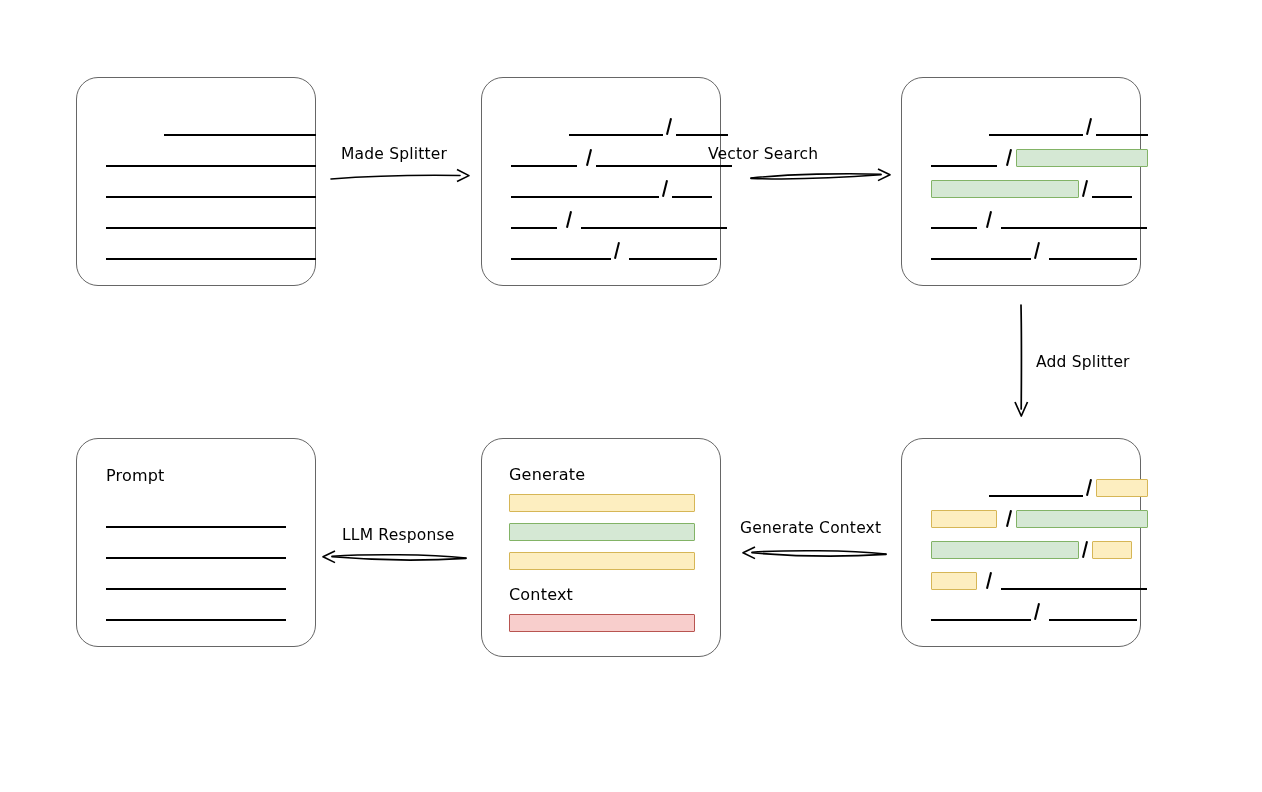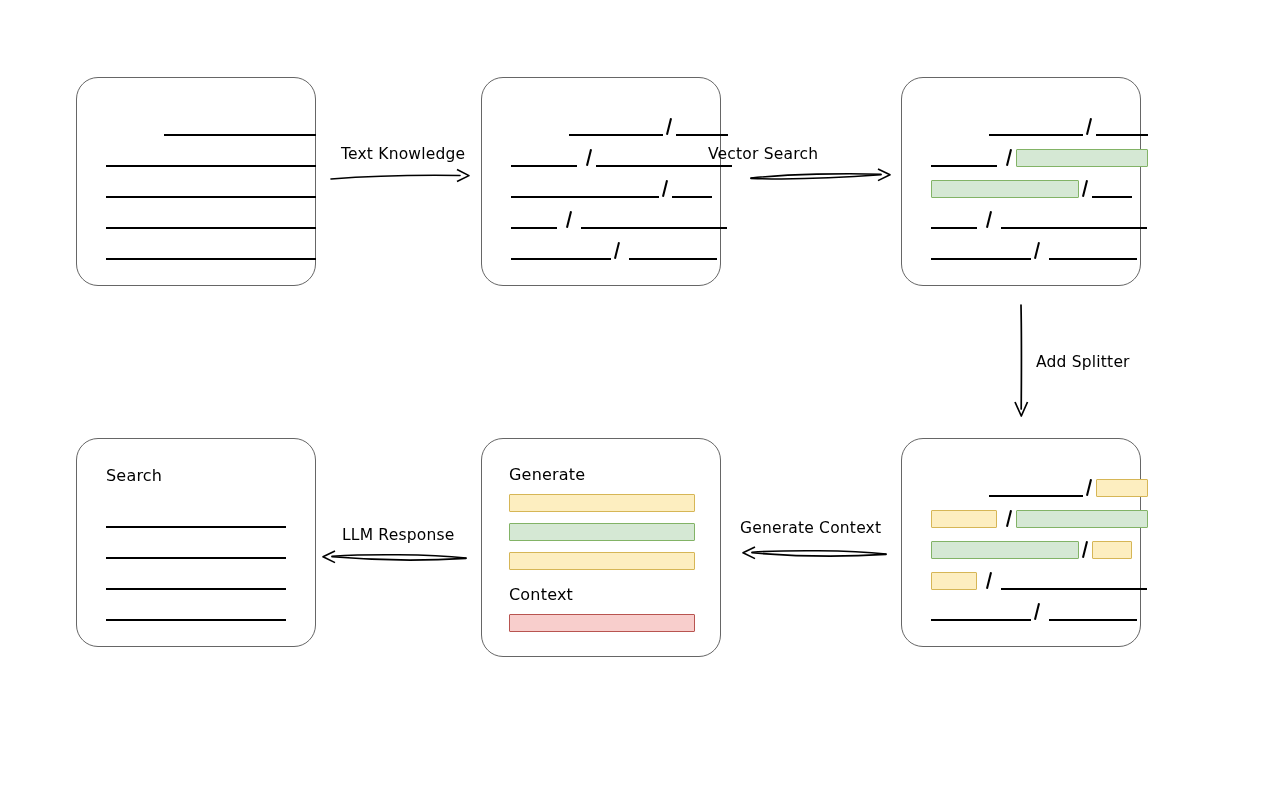--- a/index.html
+++ b/index.html
@@ -123,21 +123,21 @@
         <span class="seg-line" style="width: 210px;"></span>
       </div>
       <div class="row" style="left: 106px; top: 209px;">
         <span class="seg-line" style="width: 210px;"></span>
       </div>
       <div class="row" style="left: 106px; top: 240px;">
         <span class="seg-line" style="width: 210px;"></span>
       </div>
     </div>
 
-  <div class="edge-label" style="left:341px; top:145px;">Text Knowledge</div>
+  <div class="edge-label" style="left:341px; top:145px;">Made Splitter</div>
   <svg class="arrow-svg" style="left:330px; top:168px;" width="142" height="18" viewBox="0 0 142 18">
     <path d="M1 11 C 40 8, 95 7, 130 7.5" stroke="#000" stroke-width="1.6" fill="none" stroke-linecap="round"></path>
     <path d="M127 1.5 L139 7.6 L127 13.5" stroke="#000" stroke-width="1.6" fill="none" stroke-linejoin="round"></path>
   </svg>
 
   <div class="doc-box" style="left:481px; top:77px; width:240px; height:209px;"></div>
   <div id="rows-split_chunks">
       <div class="row" style="left: 569px; top: 116px;">
         <span class="seg-line" style="width: 94px;"></span>
         <span class="seg-slash"></span>
@@ -268,21 +268,21 @@
     </div>
 
   <div class="edge-label" style="left:342px; top:526px;">LLM Response</div>
   <svg class="arrow-svg" style="left:318px; top:549px;" width="150" height="20" viewBox="0 0 150 20">
     <path d="M148 9 C 110 5, 50 5, 14 7.2" stroke="#000" stroke-width="1.6" fill="none" stroke-linecap="round"></path>
     <path d="M148 9.4 C 105 12, 52 11, 14 7.8" stroke="#000" stroke-width="1.6" fill="none" stroke-linecap="round"></path>
     <path d="M17 2 L5 7.8 L17 13.6" stroke="#000" stroke-width="1.6" fill="none" stroke-linejoin="round"></path>
   </svg>
 
   <div class="doc-box" style="left:76px; top:438px; width:240px; height:209px;"></div>
-  <div class="box-title" style="left:106px; top:466px;">Search</div>
+  <div class="box-title" style="left:106px; top:466px;">Prompt</div>
   <div id="rows-answer">
       <div class="row" style="left: 106px; top: 508px;">
         <span class="seg-line" style="width: 180px;"></span>
       </div>
       <div class="row" style="left: 106px; top: 539px;">
         <span class="seg-line" style="width: 180px;"></span>
       </div>
       <div class="row" style="left: 106px; top: 570px;">
         <span class="seg-line" style="width: 180px;"></span>
       </div>

